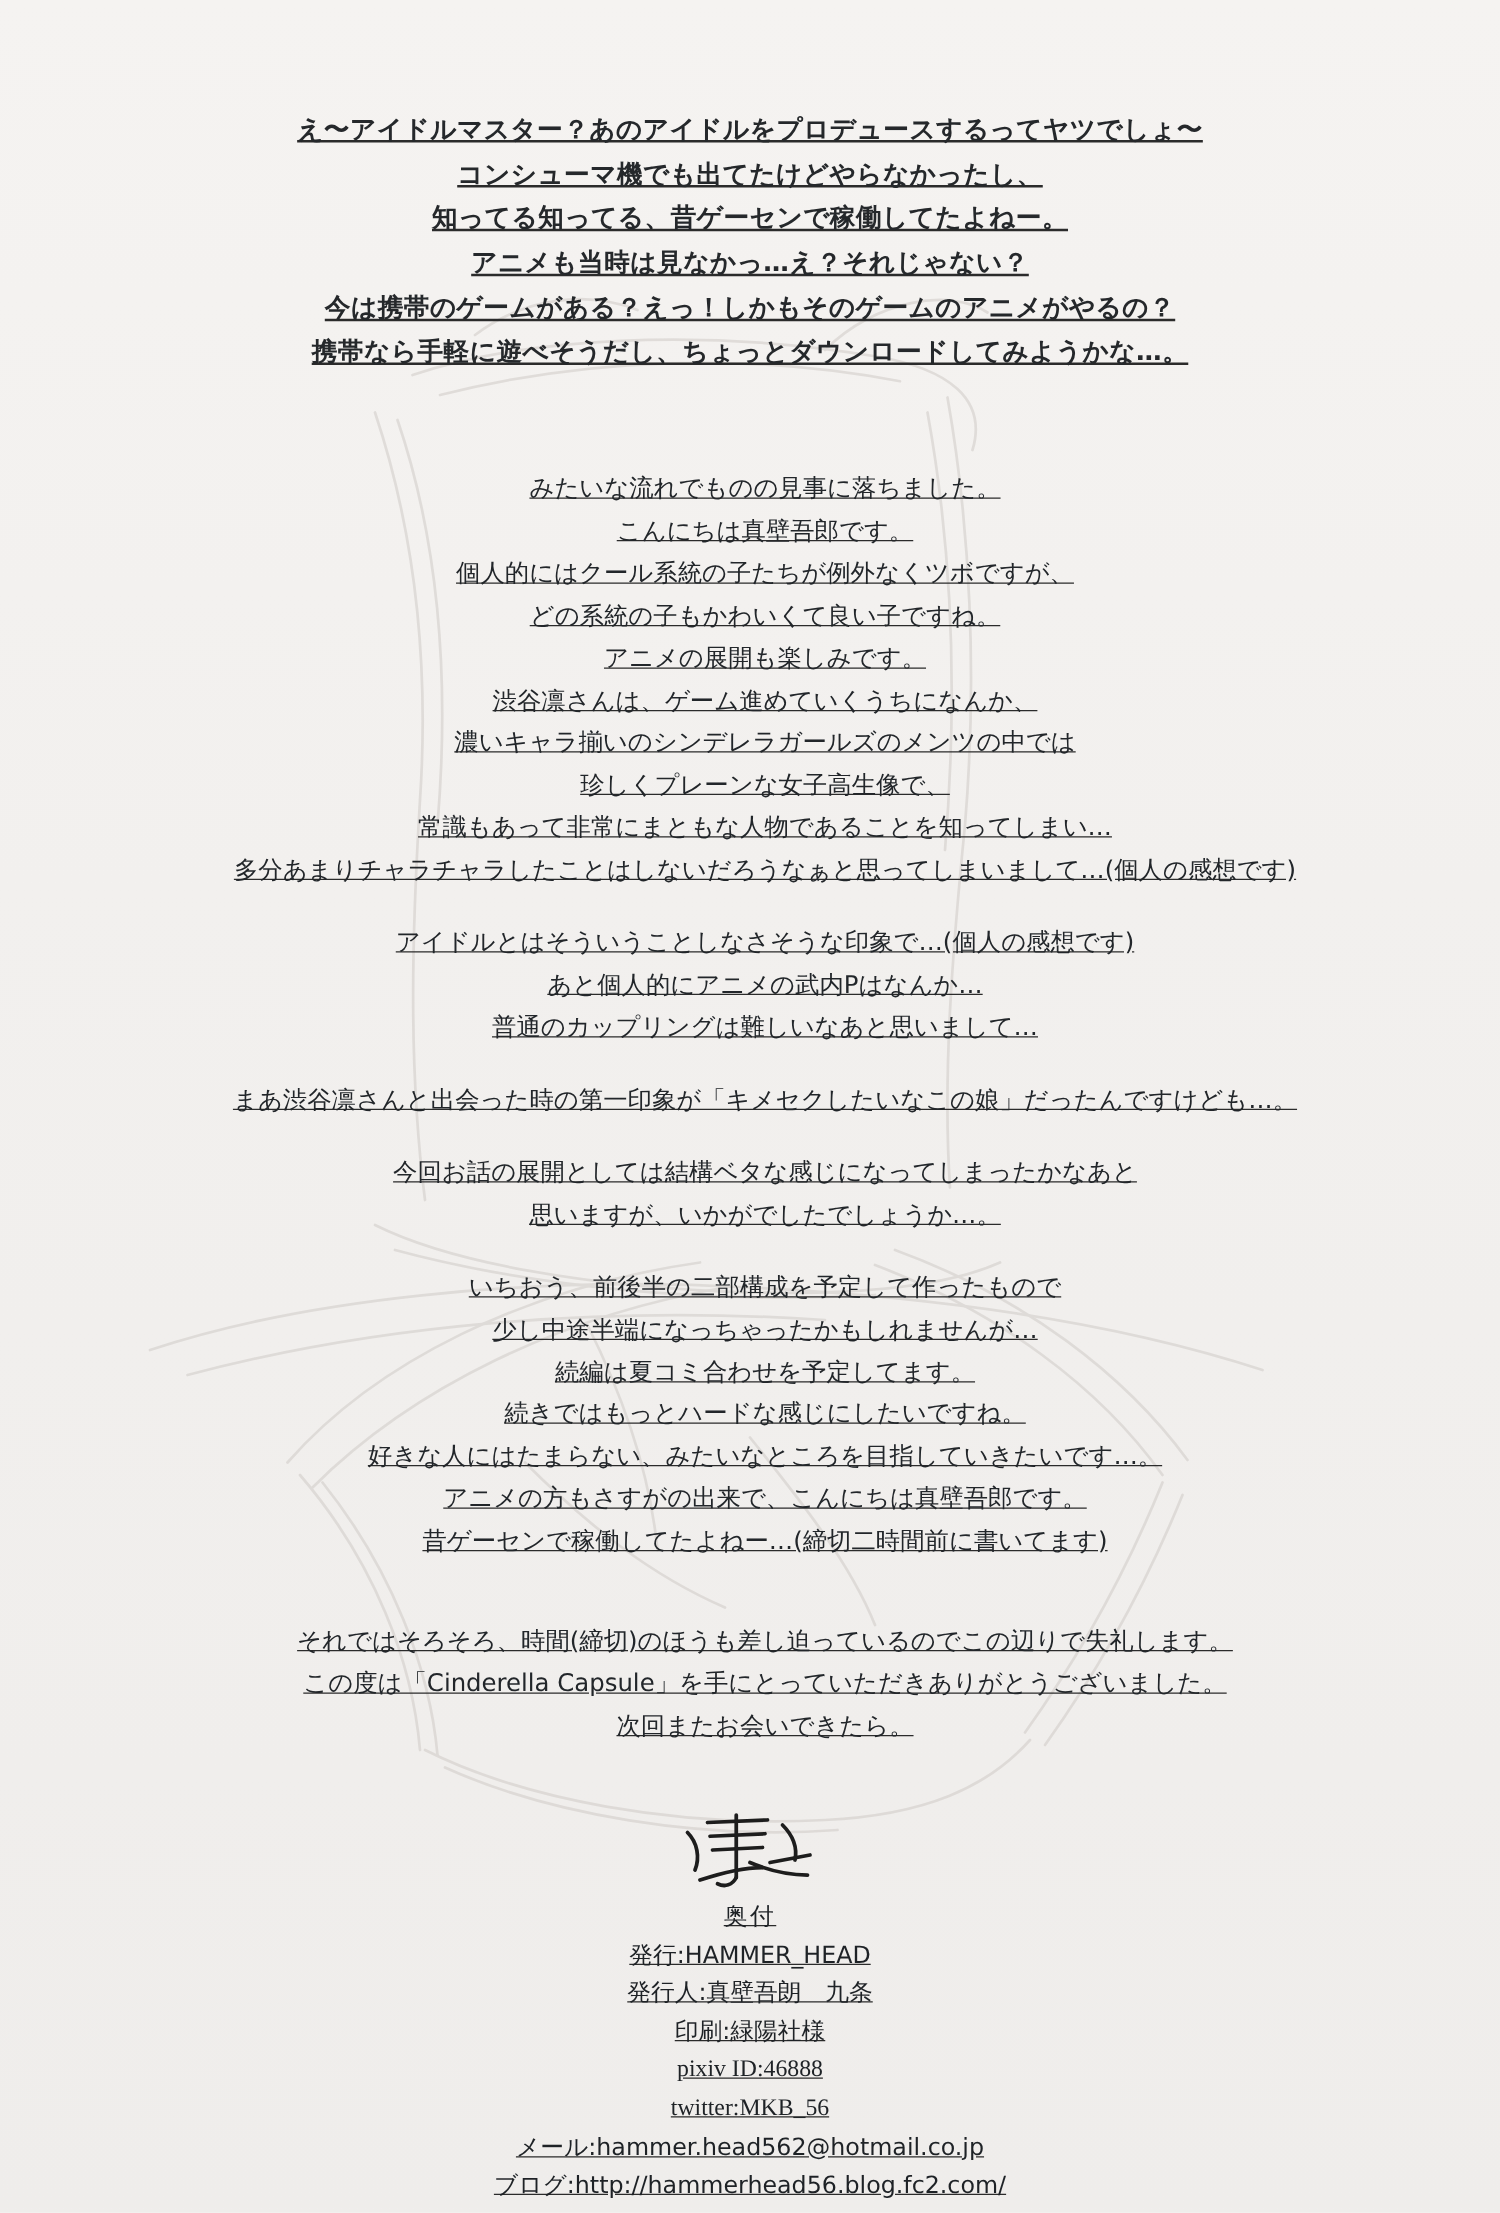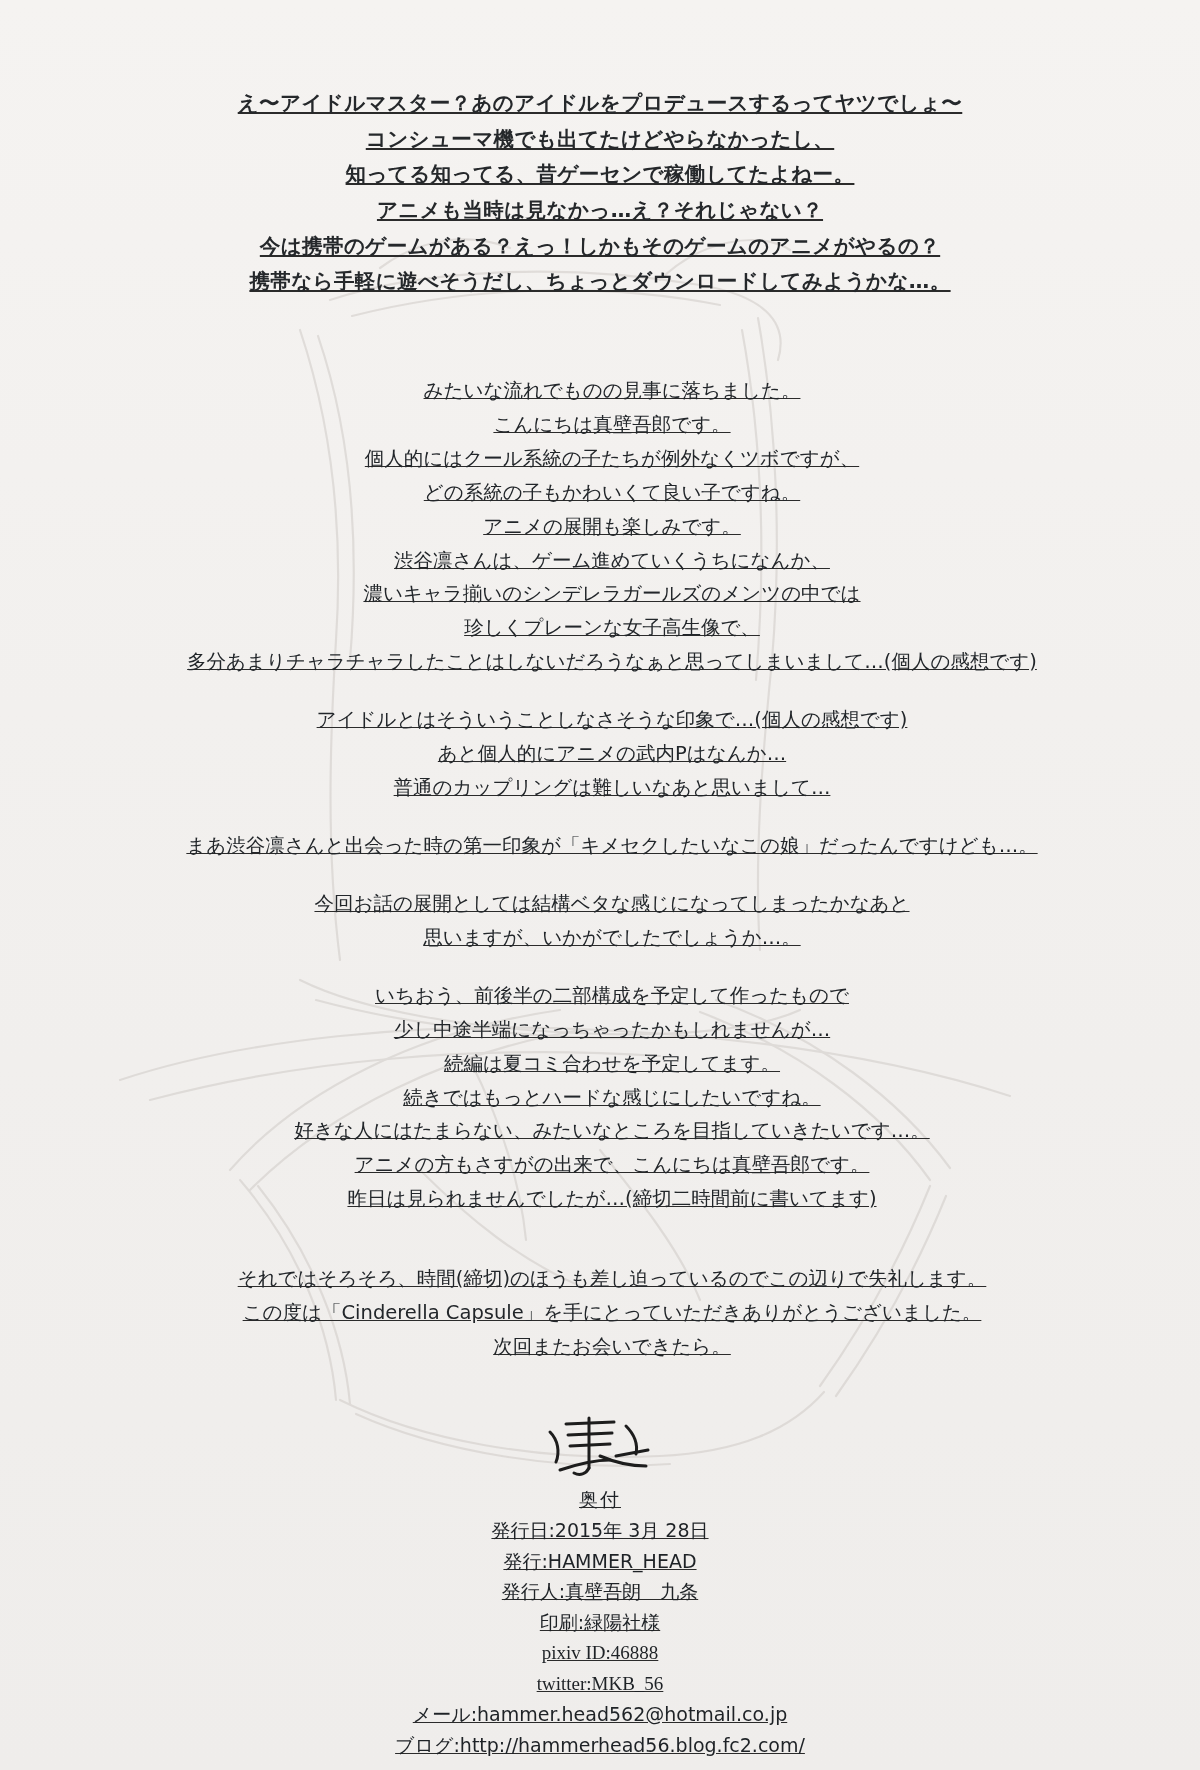--- a/index.html
+++ b/index.html
@@ -127,20 +127,21 @@
 
       <div class="para">
         <div class="line">みたいな流れでものの見事に落ちました。</div>
         <div class="line">こんにちは真壁吾郎です。</div>
         <div class="line">個人的にはクール系統の子たちが例外なくツボですが、</div>
         <div class="line">どの系統の子もかわいくて良い子ですね。</div>
         <div class="line">アニメの展開も楽しみです。</div>
         <div class="line">渋谷凛さんは、ゲーム進めていくうちになんか、</div>
         <div class="line">濃いキャラ揃いのシンデレラガールズのメンツの中では</div>
         <div class="line">珍しくプレーンな女子高生像で、</div>
+        <div class="line">常識もあって非常にまともな人物であることを知ってしまい…</div>
         <div class="line">多分あまりチャラチャラしたことはしないだろうなぁと思ってしまいまして…(個人の感想です)</div>
       </div>
 
       <div class="gap"></div>
 
       <div class="para">
         <div class="line">アイドルとはそういうことしなさそうな印象で…(個人の感想です)</div>
         <div class="line">あと個人的にアニメの武内Pはなんか…</div>
         <div class="line">普通のカップリングは難しいなあと思いまして…</div>
       </div>
@@ -160,21 +161,21 @@
 
       <div class="gap"></div>
 
       <div class="para">
         <div class="line">いちおう、前後半の二部構成を予定して作ったもので</div>
         <div class="line">少し中途半端になっちゃったかもしれませんが…</div>
         <div class="line">続編は夏コミ合わせを予定してます。</div>
         <div class="line">続きではもっとハードな感じにしたいですね。</div>
         <div class="line">好きな人にはたまらない、みたいなところを目指していきたいです…。</div>
         <div class="line">アニメの方もさすがの出来で、こんにちは真壁吾郎です。</div>
-        <div class="line">昨日は見られませんでしたが…(締切二時間前に書いてます)</div>
+        <div class="line">昔ゲーセンで稼働してたよねー…(締切二時間前に書いてます)</div>
       </div>
 
       <div class="gap" style="height:46px"></div>
 
       <div class="para">
         <div class="line">それではそろそろ、時間(締切)のほうも差し迫っているのでこの辺りで失礼します。</div>
         <div class="line">この度は「Cinderella Capsule」を手にとっていただきありがとうございました。</div>
         <div class="line">次回またお会いできたら。</div>
       </div>
 
@@ -192,21 +193,20 @@
           <path d="M96 16 C 104 24, 108 34, 106 44"></path>
           <path d="M86 46 L118 40"></path>
           <path d="M70 46 C 84 52, 100 56, 116 56"></path>
           <path d="M30 60 C 48 54, 64 50, 80 50"></path>
         </g>
       </svg>
     </div>
 
     <div class="block colophon">
       <div class="title">奥付</div>
-      <div>発行日:2015年 3月 28日</div>
       <div>発行:HAMMER_HEAD</div>
       <div>発行人:真壁吾朗　九条</div>
       <div>印刷:緑陽社様</div>
       <div class="latin">pixiv ID:46888</div>
       <div class="latin">twitter:MKB_56</div>
       <div>メール:hammer.head562@hotmail.co.jp</div>
       <div>ブログ:http://hammerhead56.blog.fc2.com/</div>
 
     </div>
 

